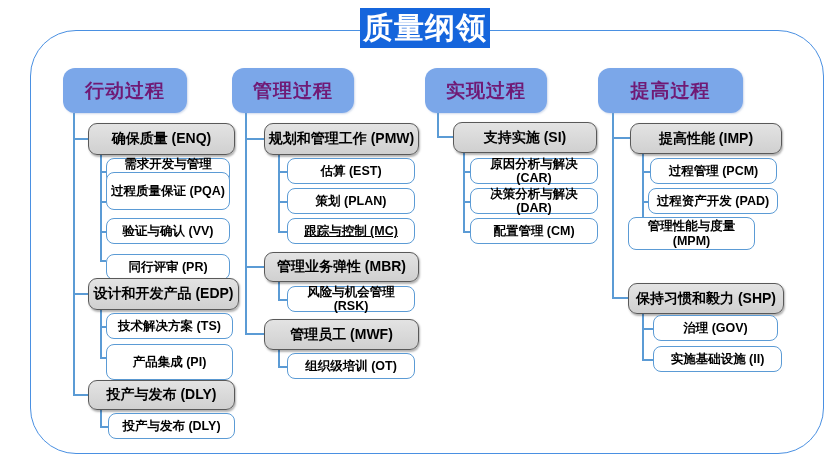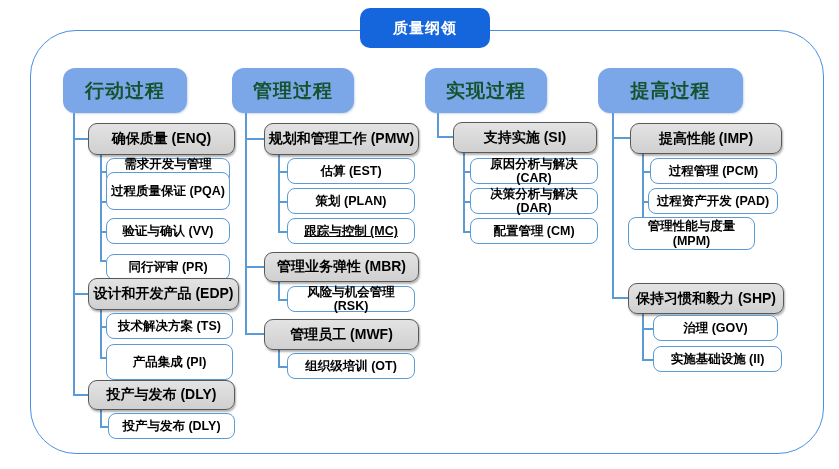--- a/index.html
+++ b/index.html
@@ -6,26 +6,26 @@
   #stage{
     position:relative;width:839px;height:469px;background:#ffffff;overflow:hidden;
     font-family:"Liberation Sans","DejaVu Sans",sans-serif;
   }
   .frame{
     position:absolute;left:30px;top:30px;width:792px;height:422px;
     border:1.5px solid #4a90e2;border-radius:46px;background:#ffffff;
   }
   .title{
     position:absolute;left:360px;top:8px;width:130px;height:40px;
-    background:#1565dc;border-radius:10px;color:#ffffff;font-weight:bold;font-size:15px;
+    background:#1565dc;border-radius:0;color:#ffffff;font-weight:bold;font-size:30px;
     display:flex;align-items:center;justify-content:center;z-index:5;letter-spacing:1px;
   }
   .hdr{
     position:absolute;height:45px;background:#7ba7e9;border-radius:12px;
-    color:#14532d;font-weight:bold;font-size:19px;letter-spacing:1px;
+    color:#701a75;font-weight:bold;font-size:19px;letter-spacing:1px;
     display:flex;align-items:center;justify-content:center;z-index:3;
     box-shadow:1px 1px 2px rgba(120,150,200,0.35);
   }
   .grp{
     position:absolute;background:linear-gradient(180deg,#e3e3e3,#d0d0d0);
     border:1.5px solid #595959;border-radius:9px;color:#000;font-weight:bold;font-size:14px;
     display:flex;align-items:center;justify-content:center;z-index:3;
     box-shadow:1px 1.5px 2px rgba(0,0,0,0.3);white-space:nowrap;
   }
   .leaf{

